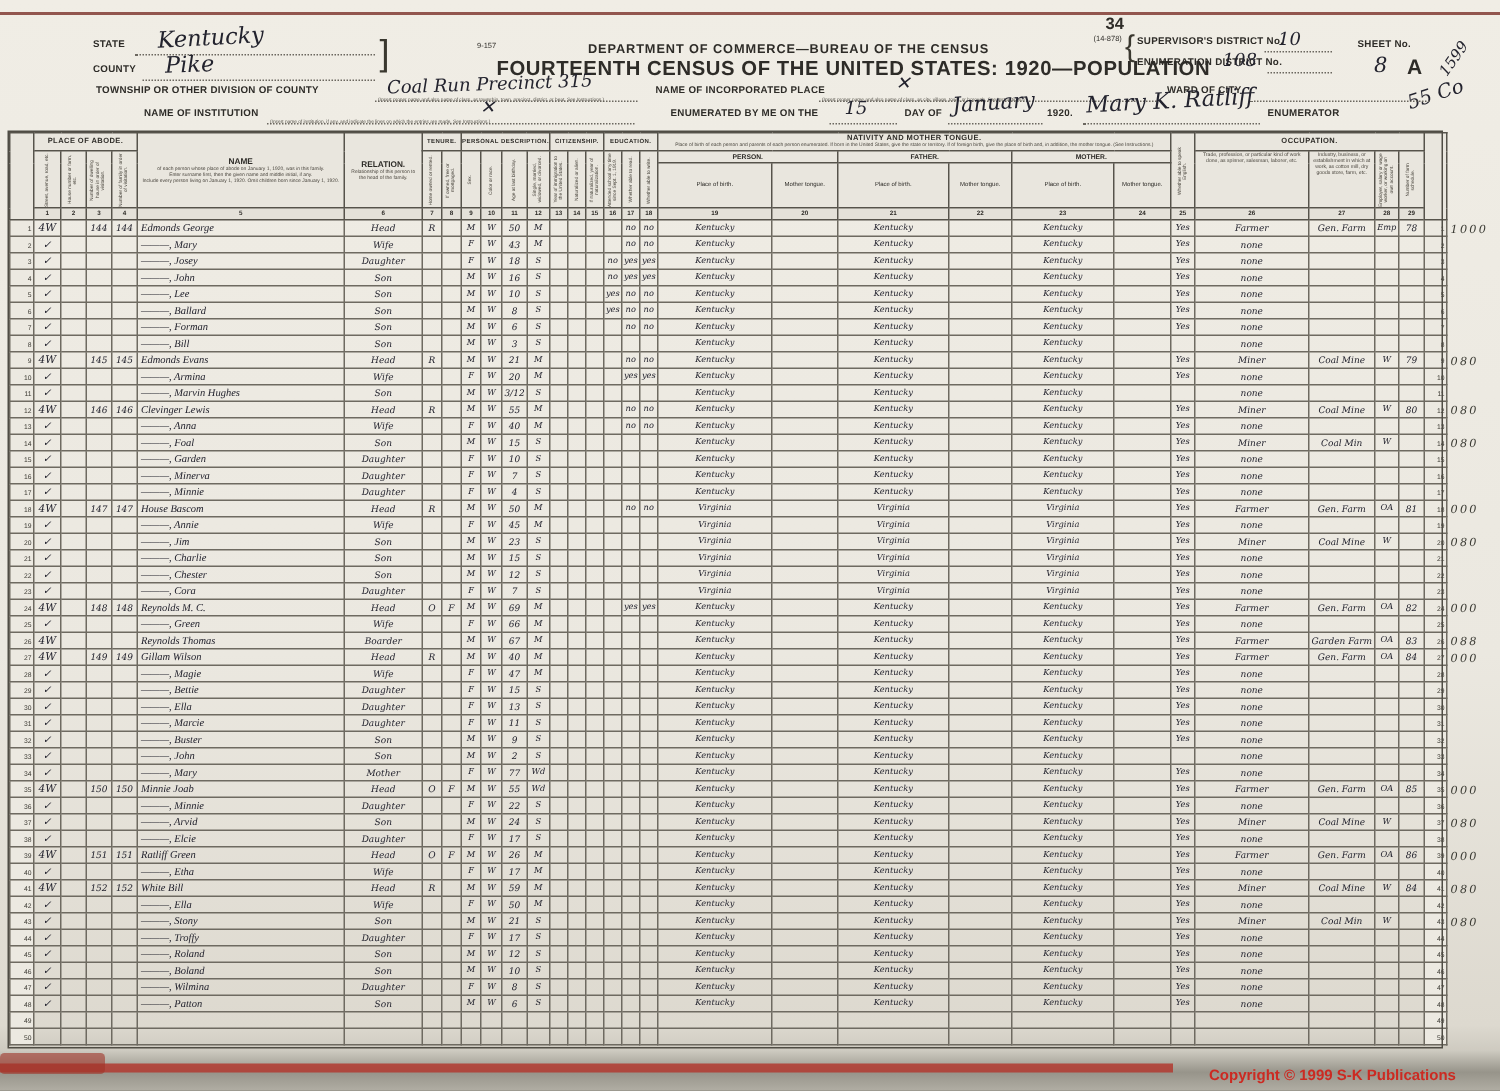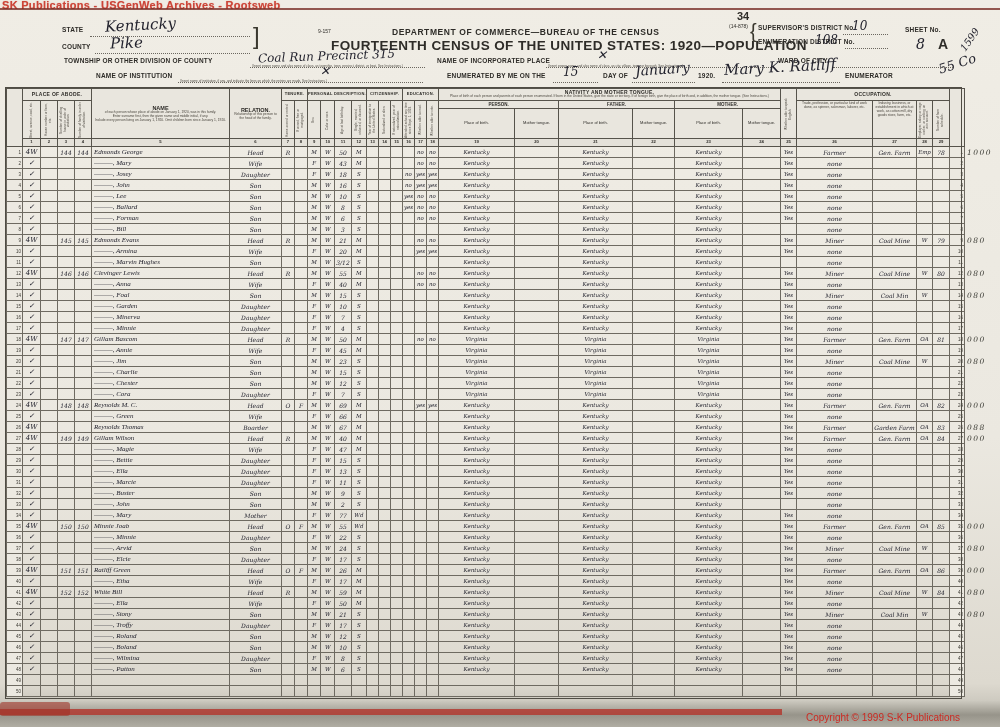--- a/index.html
+++ b/index.html
@@ -8,21 +8,21 @@
   #paper{position:absolute;inset:0;
        background:linear-gradient(180deg,#f0ede5 0%,#ebe8e0 60%,#ddd9cf 94%,#b7b4aa 100%);}
   .abs{position:absolute;white-space:nowrap;}
   
   .wm{color:#cc4437;font-weight:bold;font-size:11px;letter-spacing:.3px;text-shadow:0 0 1px rgba(204,68,55,.5);}
   .topline{position:absolute;left:0;top:8px;width:1000px;height:2px;background:#7a2f28;opacity:.8;}
   .botshadow{position:absolute;left:0;top:700px;width:1000px;height:27px;
        background:linear-gradient(180deg,#cfccc2,#97948a 55%,#b0ada3);}
   .redbar{position:absolute;left:0;top:709px;width:782px;height:6px;background:#b23a30;opacity:.85;}
   .redblot{position:absolute;left:0;top:702px;width:70px;height:14px;background:#a03328;opacity:.6;border-radius:3px;}
-  .copyright{color:#cc2a22;font-size:10px;font-weight:normal;}
+  .copyright{color:#cc2a22;font-size:10px;font-weight:bold;}
   
   .lab{font-size:6.5px;font-weight:bold;letter-spacing:.2px;}
   .lab-sm{font-size:3.2px;color:#55524a;}
   .dept{font-size:8.5px;font-weight:bold;letter-spacing:.6px;}
   .title{font-size:13.5px;font-weight:bold;letter-spacing:.4px;}
   .pageno{font-size:11px;font-weight:bold;}
   .code{font-size:5px;}
   .dot{display:inline-block;border-bottom:1px dotted #6b675f;height:10px;vertical-align:bottom;}
   .brk{font-size:24px;font-weight:normal;color:#3a382f;}
   
@@ -58,21 +58,20 @@
   .occ{font-size:6px;}
   .mgn{font-size:7.5px;letter-spacing:1.5px;color:#3a3a33;text-align:left;padding-left:2px;}
   #tborder{position:absolute;left:5px;top:87px;width:955px;height:610px;
            border:1.5px solid #4f4c44;pointer-events:none;}
 </style>
 </head>
 <body>
 
 <div id="paper">
 
-  <div class="abs wm" style="left:2px;top:-1px;">SK Publications - USGenWeb Archives - Rootsweb</div>
   <div class="topline"></div>
 
   <div class="abs lab" style="left:62px;top:26px;">STATE</div>
   <div class="abs hw script-lg" style="left:105px;top:16px;transform:rotate(-3deg);">Kentucky</div>
   <span class="abs dot" style="left:90px;top:26px;width:160px;"></span>
   <div class="abs lab" style="left:62px;top:43px;">COUNTY</div>
   <div class="abs hw script-lg" style="left:110px;top:34px;transform:rotate(-2deg);">Pike</div>
   <span class="abs dot" style="left:95px;top:43px;width:155px;"></span>
   <div class="abs brk" style="left:253px;top:22px;">]</div>
 
@@ -864,21 +863,21 @@
           <td class="bc s6"></td>
           <td class="rn">17</td>
           <td class="mg mgn"></td>
         </tr>
         <tr>
           <td class="rn">18</td>
           <td class="bc s7">4W</td>
           <td class="bc s6"></td>
           <td class="bc s6">147</td>
           <td class="bc s6">147</td>
-          <td class="bc name">Gillam Bascom</td>
+          <td class="bc name">House Bascom</td>
           <td class="bc s6">Head</td>
           <td class="bc s6">R</td>
           <td class="bc s6"></td>
           <td class="bc s5">M</td>
           <td class="bc s5">W</td>
           <td class="bc s6">50</td>
           <td class="bc s5">M</td>
           <td class="bc "></td>
           <td class="bc "></td>
           <td class="bc "></td>

